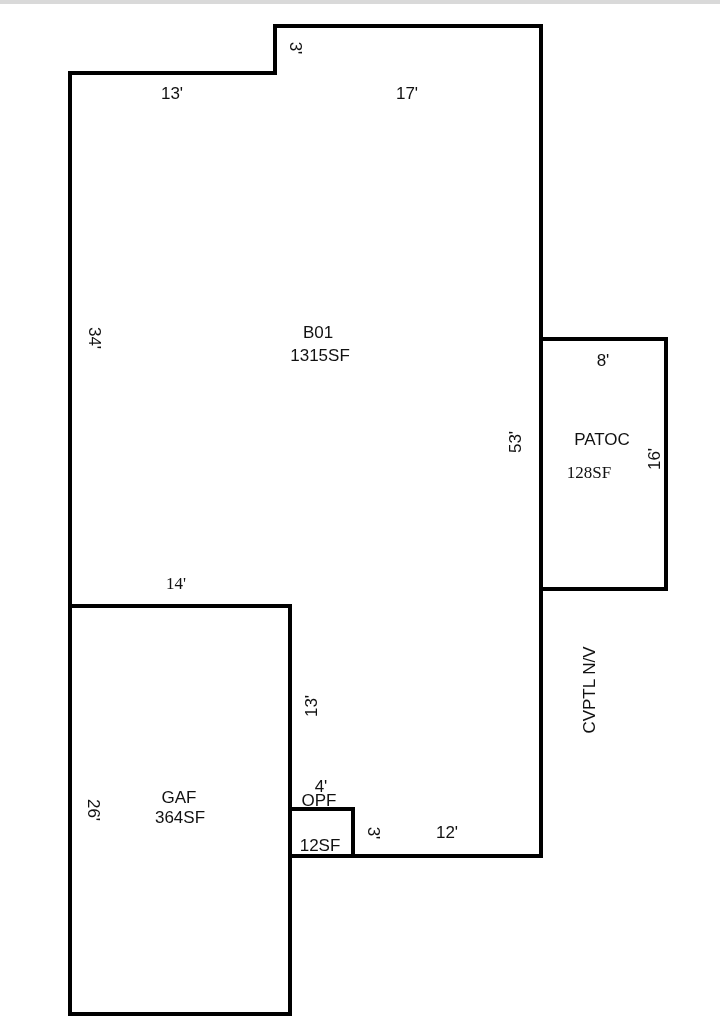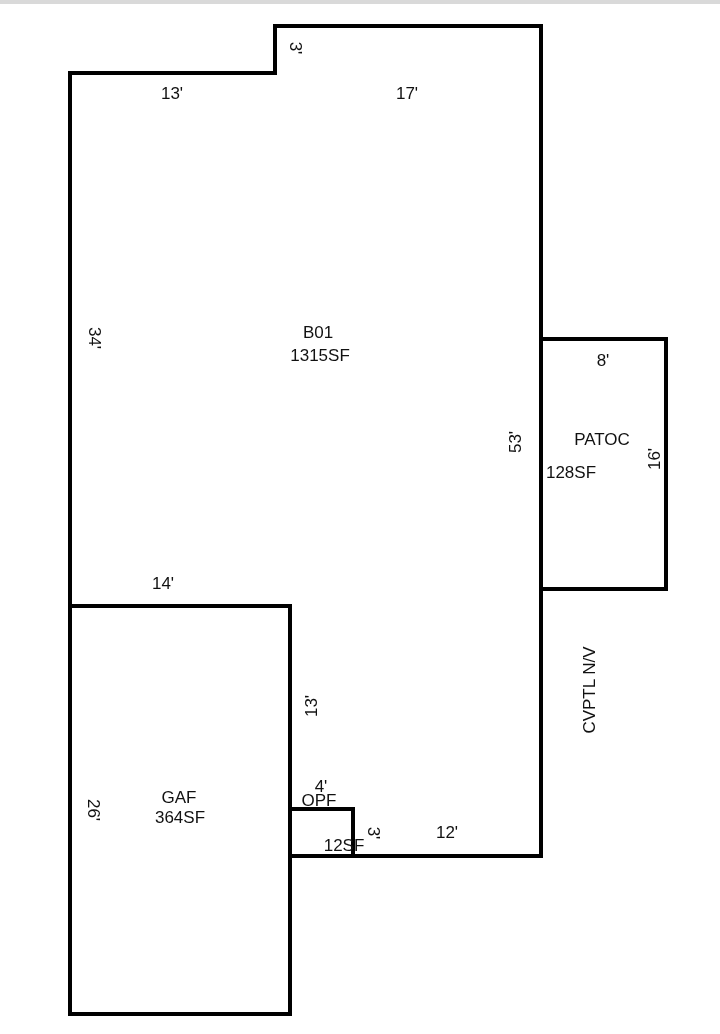--- a/index.html
+++ b/index.html
@@ -25,35 +25,35 @@
 
   <rect x="290" y="809" width="63" height="47" fill="none" stroke="#000" stroke-width="4"></rect>
 
   <polyline points="541,339 666,339 666,589 541,589" fill="none" stroke="#000" stroke-width="4"></polyline>
 </svg>
 
 <div class="lbl center" style="left:318px; top:333px;">B01</div>
 <div class="lbl center" style="left:320px; top:356px;">1315SF</div>
 
 <div class="lbl center" style="left:602px; top:432px;margin-top:8px;">PATOC</div>
-<div class="lbl center" style="left:571px; top:473px;">128SF</div>
+<div class="lbl center" style="left:589px; top:473px;font-family:Liberation Serif, serif;">128SF</div>
 
 <div class="lbl center" style="left:179px; top:776px;margin-top:22px;">GAF</div>
 <div class="lbl center" style="left:180px; top:818px;">364SF</div>
 
 <div class="lbl center" style="left:319px; top:801px;">OPF</div>
-<div class="lbl center" style="left:320px; top:846px;margin-left:24px;">12SF</div>
+<div class="lbl center" style="left:320px; top:846px;">12SF</div>
 
 <div class="lbl center" style="left:407px; top:46px;margin-top:48px;">17'</div>
 <div class="lbl rot-cw" style="left:295px; top:48px;">3'</div>
 <div class="lbl center" style="left:172px; top:94px;">13'</div>
 <div class="lbl rot-cw" style="left:94px; top:338px;">34'</div>
 <div class="lbl rot-ccw" style="left:516px; top:442px;">53'</div>
 <div class="lbl center" style="left:603px; top:361px;">8'</div>
 <div class="lbl rot-ccw" style="left:655px; top:459px;">16'</div>
-<div class="lbl center" style="left:163px; top:584px;">14'</div>
+<div class="lbl center" style="left:176px; top:584px;font-family:Liberation Serif, serif;">14'</div>
 <div class="lbl rot-ccw" style="left:312px; top:706px;">13'</div>
 <div class="lbl rot-cw" style="left:93px; top:810px;">26'</div>
 <div class="lbl center" style="left:321px; top:787px;">4'</div>
 <div class="lbl rot-cw" style="left:373px; top:833px;">3'</div>
 <div class="lbl center" style="left:447px; top:833px;">12'</div>
 
 <div class="lbl rot-ccw" style="left:590px; top:690px;">CVPTL N/V</div>
 
 </body></html>

